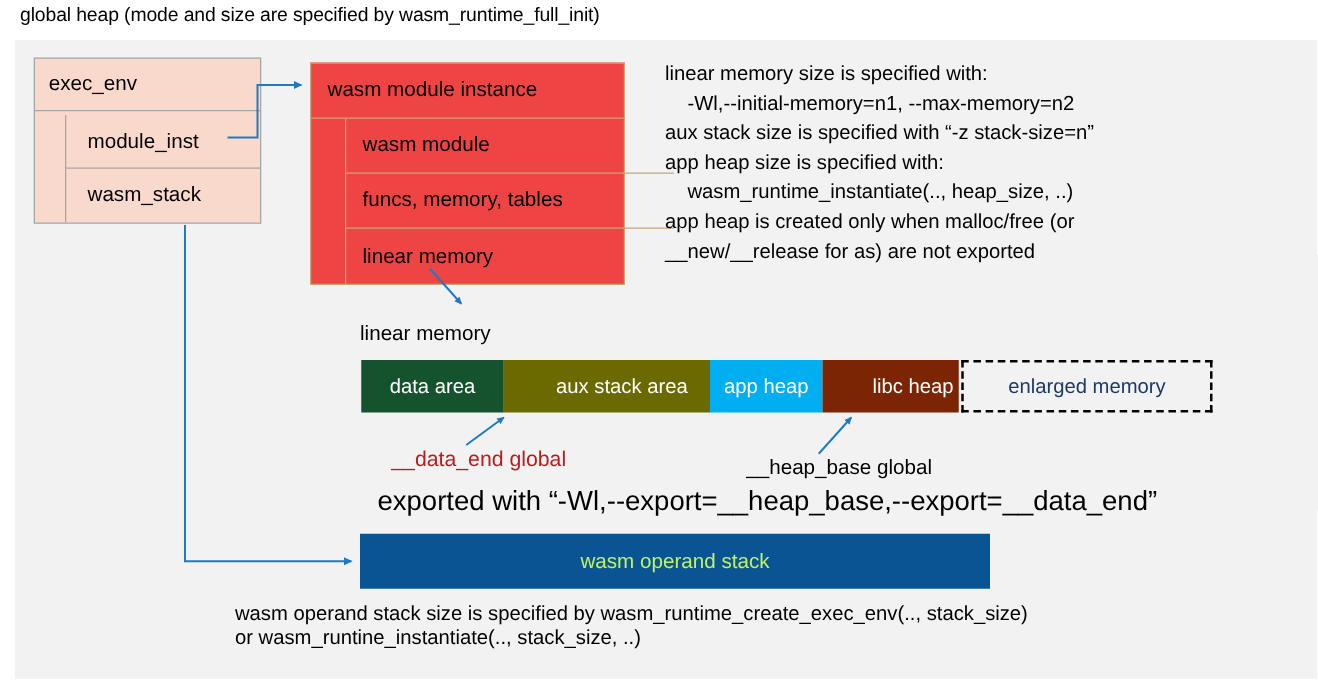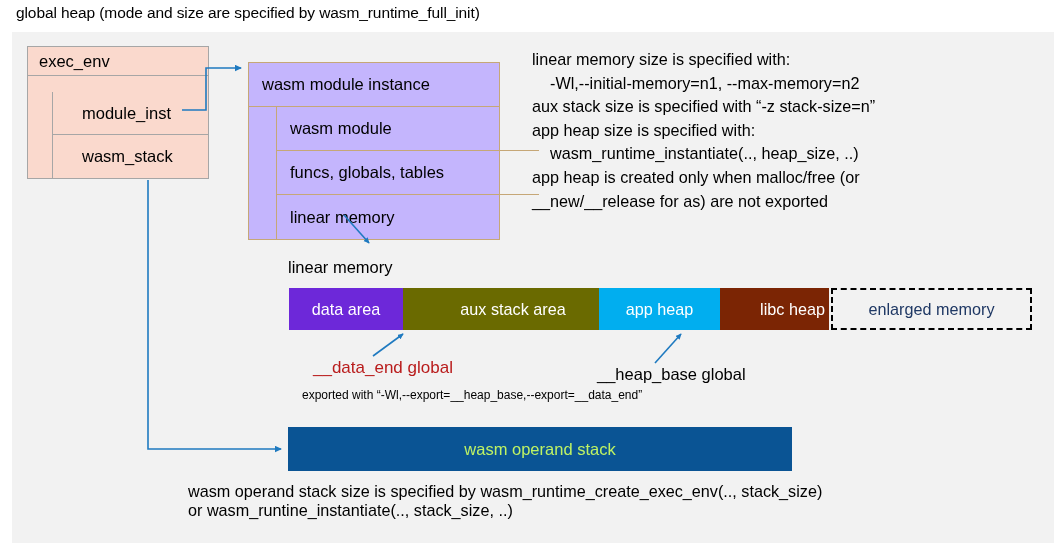--- a/index.html
+++ b/index.html
@@ -54,52 +54,52 @@
     top: 46px;
     width: 182px;
     height: 133px;
     background: #fad9cd;
     border: 1px solid #a6a6a6;
   }
   .execenv-head {
     position: absolute;
     left: 0; top: 0;
     width: 180px;
-    height: 29px;
+    height: 42px;
     box-sizing: border-box;
     border-bottom: 1px solid #a6a6a6;
     display: flex;
     align-items: center;
     padding-left: 11px;
     font-size: 16.5px;
     color: #000;
   }
   .execenv-sub {
     position: absolute;
     left: 24px;
     width: 156px;
     box-sizing: border-box;
     height: 43px;
     border-left: 1px solid #a6a6a6;
     display: flex;
     align-items: center;
-    padding-left: 29px;
+    padding-left: 17px;
     font-size: 16.5px;
     color: #000;
   }
   .execenv-sub.r1 { top: 45px; border-bottom: 1px solid #a6a6a6; }
   .execenv-sub.r2 { top: 88px; }
 
   
   .wmi-outer {
     left: 248px;
-    top: 62px;
+    top: 50px;
     width: 252px;
     height: 178px;
-    background: #c4b5fd;
+    background: #ef4444;
     border: 1px solid #c6a777;
   }
   .wmi-head {
     position: absolute;
     left: 0; top: 0;
     width: 250px;
     height: 44px;
     box-sizing: border-box;
     border-bottom: 1px solid #c6a777;
     display: flex;
@@ -157,23 +157,23 @@
   }
   .seg {
     display: flex;
     align-items: center;
     justify-content: center;
     font-size: 16.2px;
     color: #ffffff;
     box-sizing: border-box;
     white-space: nowrap;
   }
-  .seg-data    { width: 114px; background: #6d28d9; }
-  .seg-aux     { width: 196px; background: #6a6a00; padding-left: 24px; }
-  .seg-app     { width: 121px; background: #01aeef; }
+  .seg-data    { width: 114px; background: #14532d; }
+  .seg-aux     { width: 165px; background: #6a6a00; padding-left: 24px; }
+  .seg-app     { width: 90px; background: #01aeef; }
   .seg-libc    { width: 109px; background: #7b2504; padding-left: 36px; }
   .seg-enlarged {
     width: 201px;
     background: #f2f2f2;
     color: #1f3864;
     border: 2.6px dashed #000000;
     margin-left: 2px;
   }
 
   
@@ -190,21 +190,21 @@
     left: 597px;
     top: 365px;
     font-size: 16.5px;
     color: #000;
     white-space: nowrap;
   }
   .ann-exported {
     position: absolute;
     left: 302px;
     top: 388px;
-    font-size: 12px;
+    font-size: 22px;
     color: #000;
     white-space: nowrap;
   }
 
   
   .opstack {
     position: absolute;
     left: 288px;
     top: 427px;
     width: 504px;
@@ -247,21 +247,21 @@
 
   <div class="box execenv-outer">
     <div class="execenv-head">exec_env</div>
     <div class="execenv-sub r1">module_inst</div>
     <div class="execenv-sub r2">wasm_stack</div>
   </div>
 
   <div class="box wmi-outer">
     <div class="wmi-head">wasm module instance</div>
     <div class="wmi-sub r1">wasm module</div>
-    <div class="wmi-sub r2">funcs, globals, tables</div>
+    <div class="wmi-sub r2">funcs, memory, tables</div>
     <div class="wmi-sub r3">linear memory</div>
   </div>
 
   <div class="note-right">linear memory size is specified with:
     -Wl,--initial-memory=n1, --max-memory=n2
 aux stack size is specified with “-z stack-size=n”
 app heap size is specified with:
     wasm_runtime_instantiate(.., heap_size, ..)
 app heap is created only when malloc/free (or
 __new/__release for as) are not exported</div>

